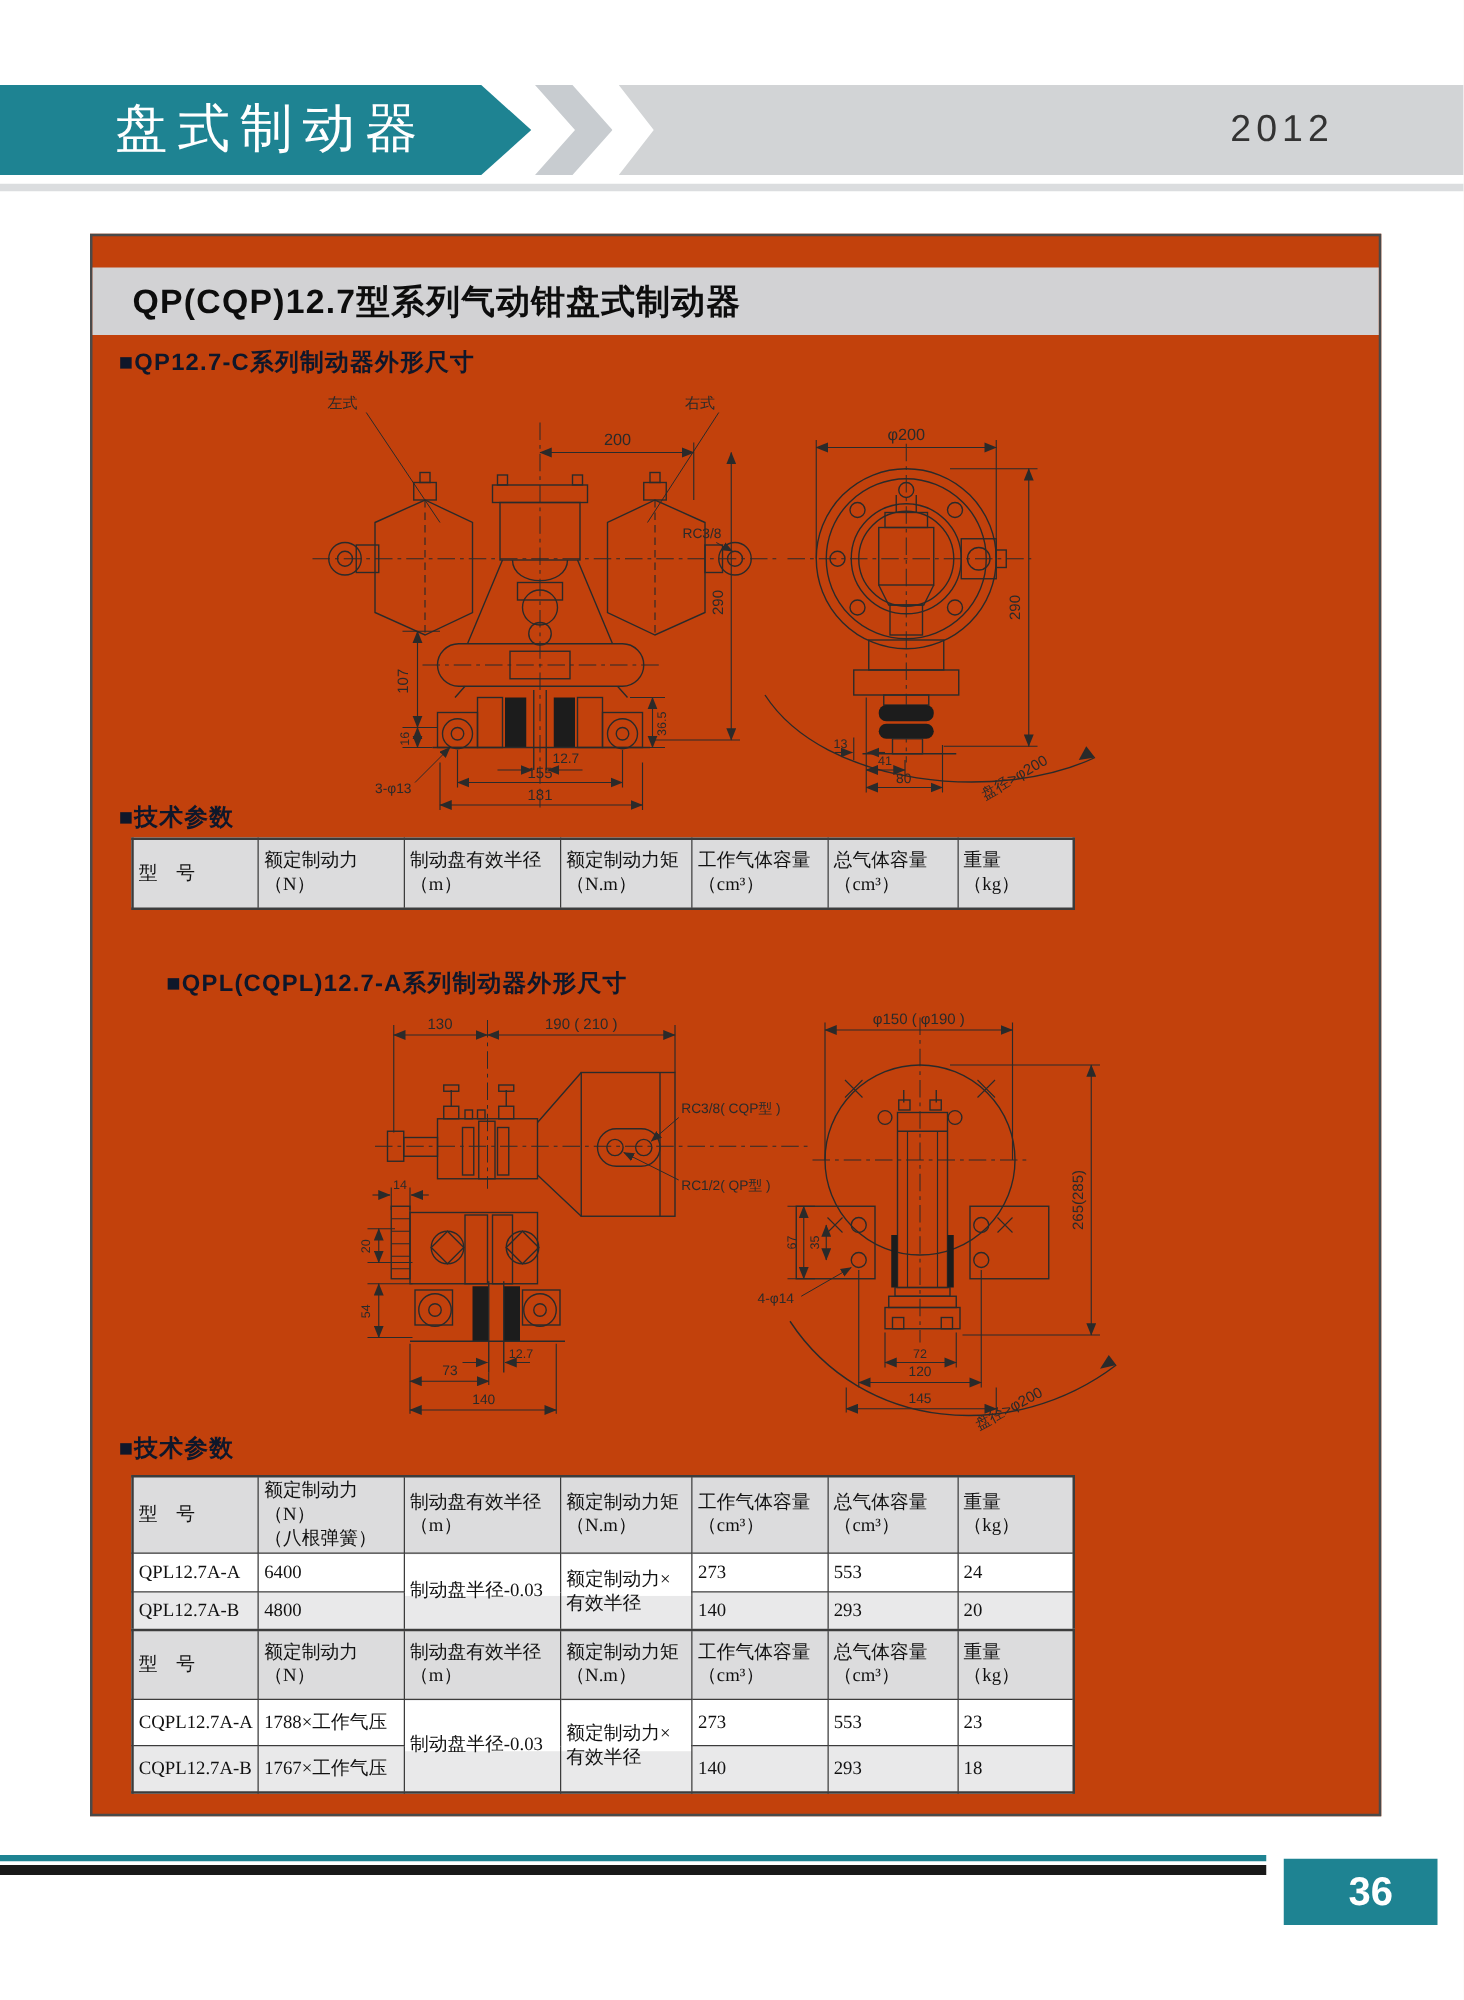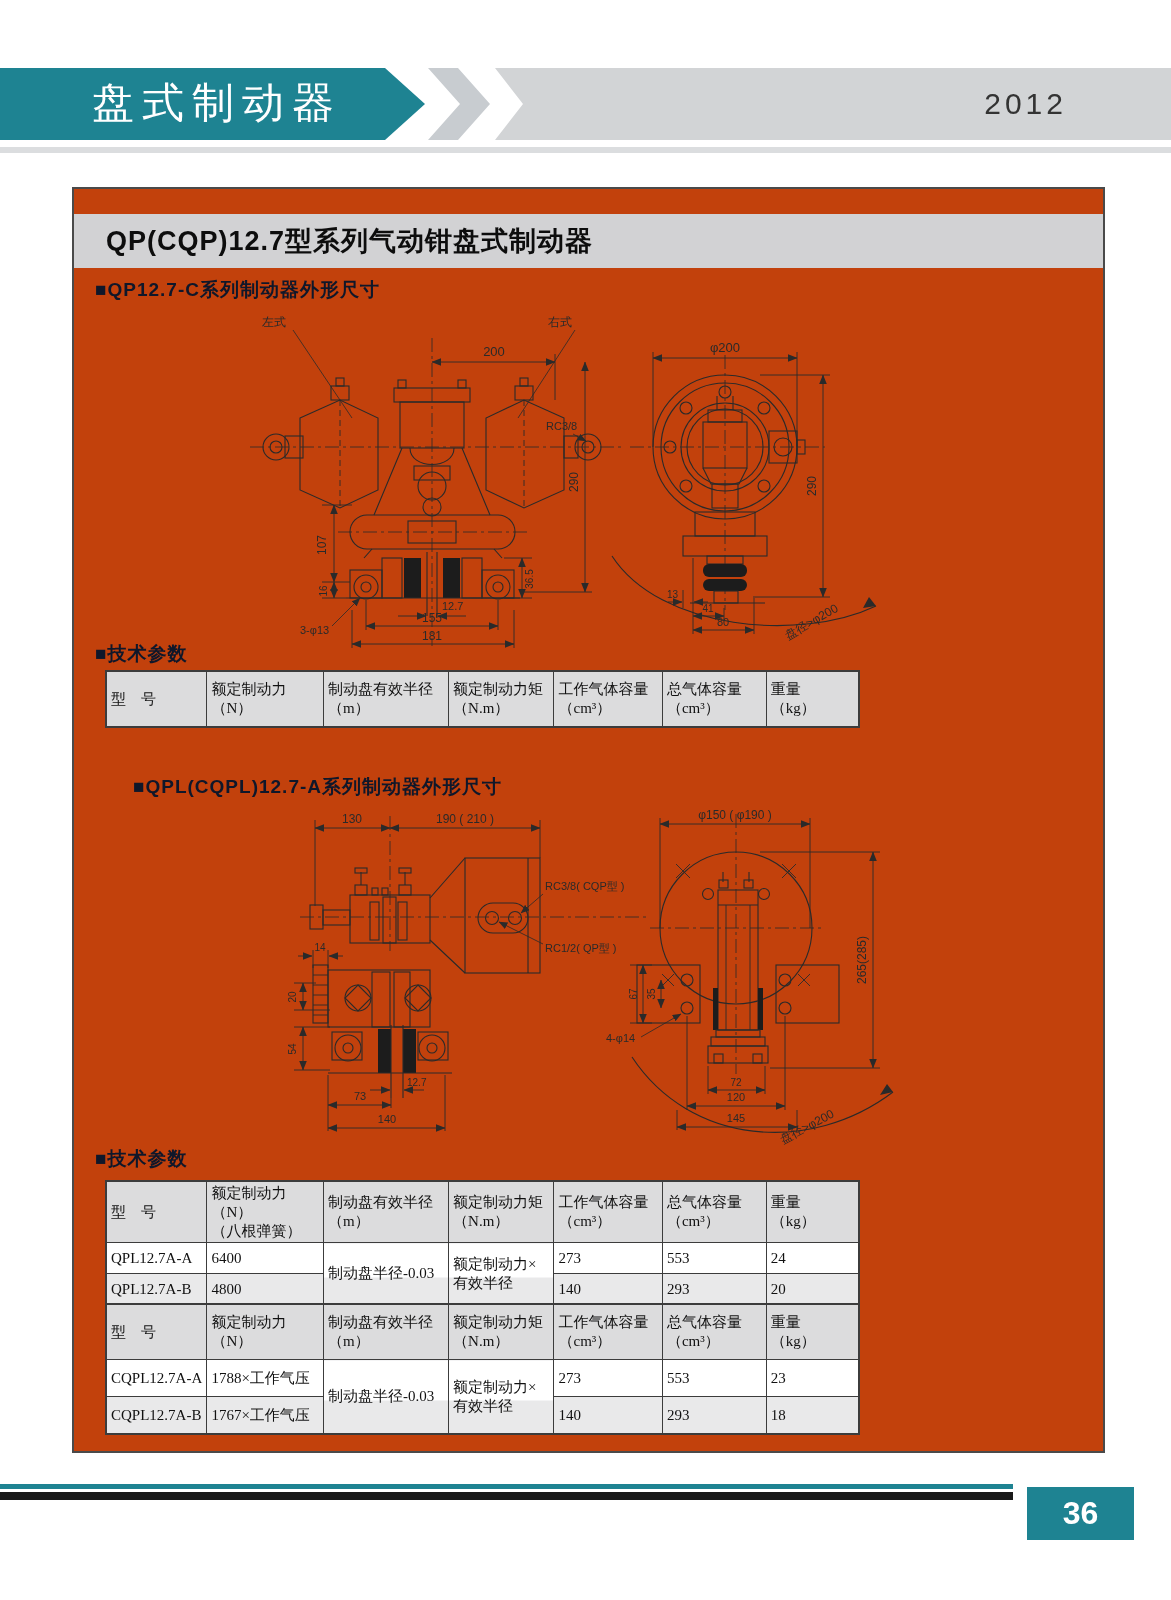--- a/index.html
+++ b/index.html
@@ -45,21 +45,21 @@
   .spec th{background:#dcdcdd;}
   #t1 th{height:50px;} #t1 td{height:44px;}
   #t2 th{height:52px;} #t2 td{height:26px;}
   #t3 th{height:50px;} #t3 td{height:32px;}
   tr.alt td{background:#e9e9ea;}
   td.mg{background:linear-gradient(to bottom,#fff 55%,#e9e9ea 55%);}
   
   .f-teal{position:absolute;left:0;top:1484px;width:1013px;height:5px;background:#1e8392;}
   .f-black{position:absolute;left:0;top:1492px;width:1013px;height:8px;background:#191919;}
   .badge{position:absolute;left:1027px;top:1487px;width:107px;height:53px;background:#1e8392;
-    color:#fff;font-size:32px;font-weight:bold;text-align:center;line-height:53px;}
+    color:#fff;font-size:32px;font-weight:bold;text-align:center;line-height:53px;padding-left:16px;}
 </style>
 </head>
 <body>
 
 <div class="page">
 
   <div class="banner-teal">
     <span>盘式制动器</span>
   </div>
   <div class="chev1"></div>

